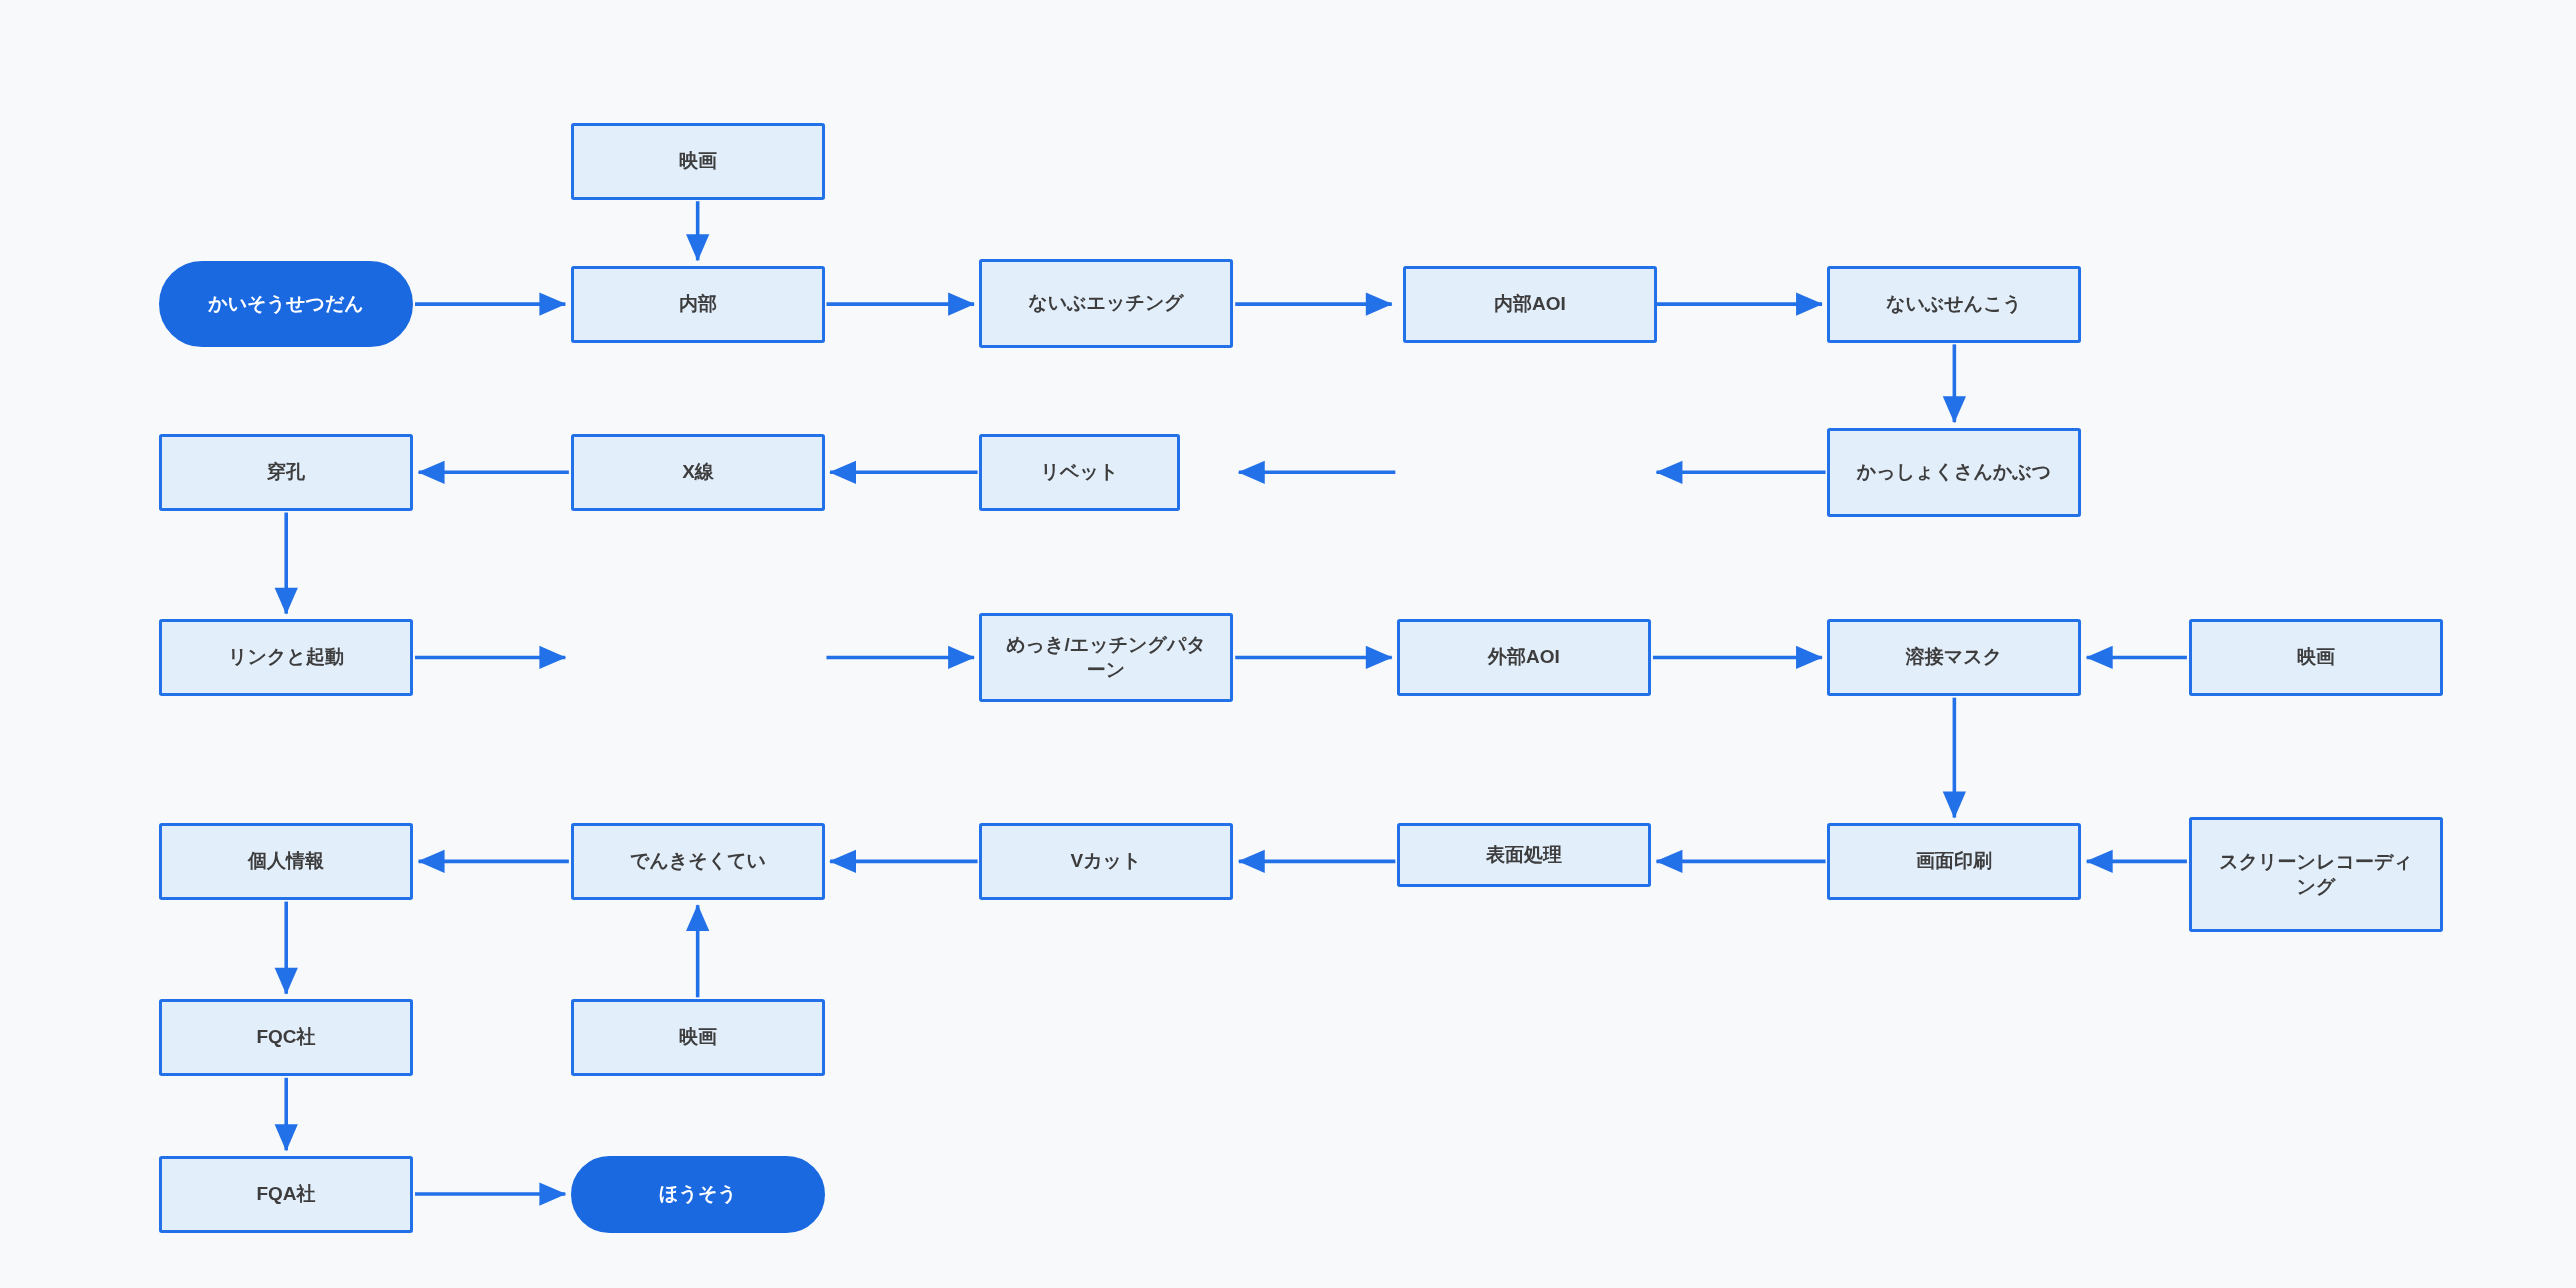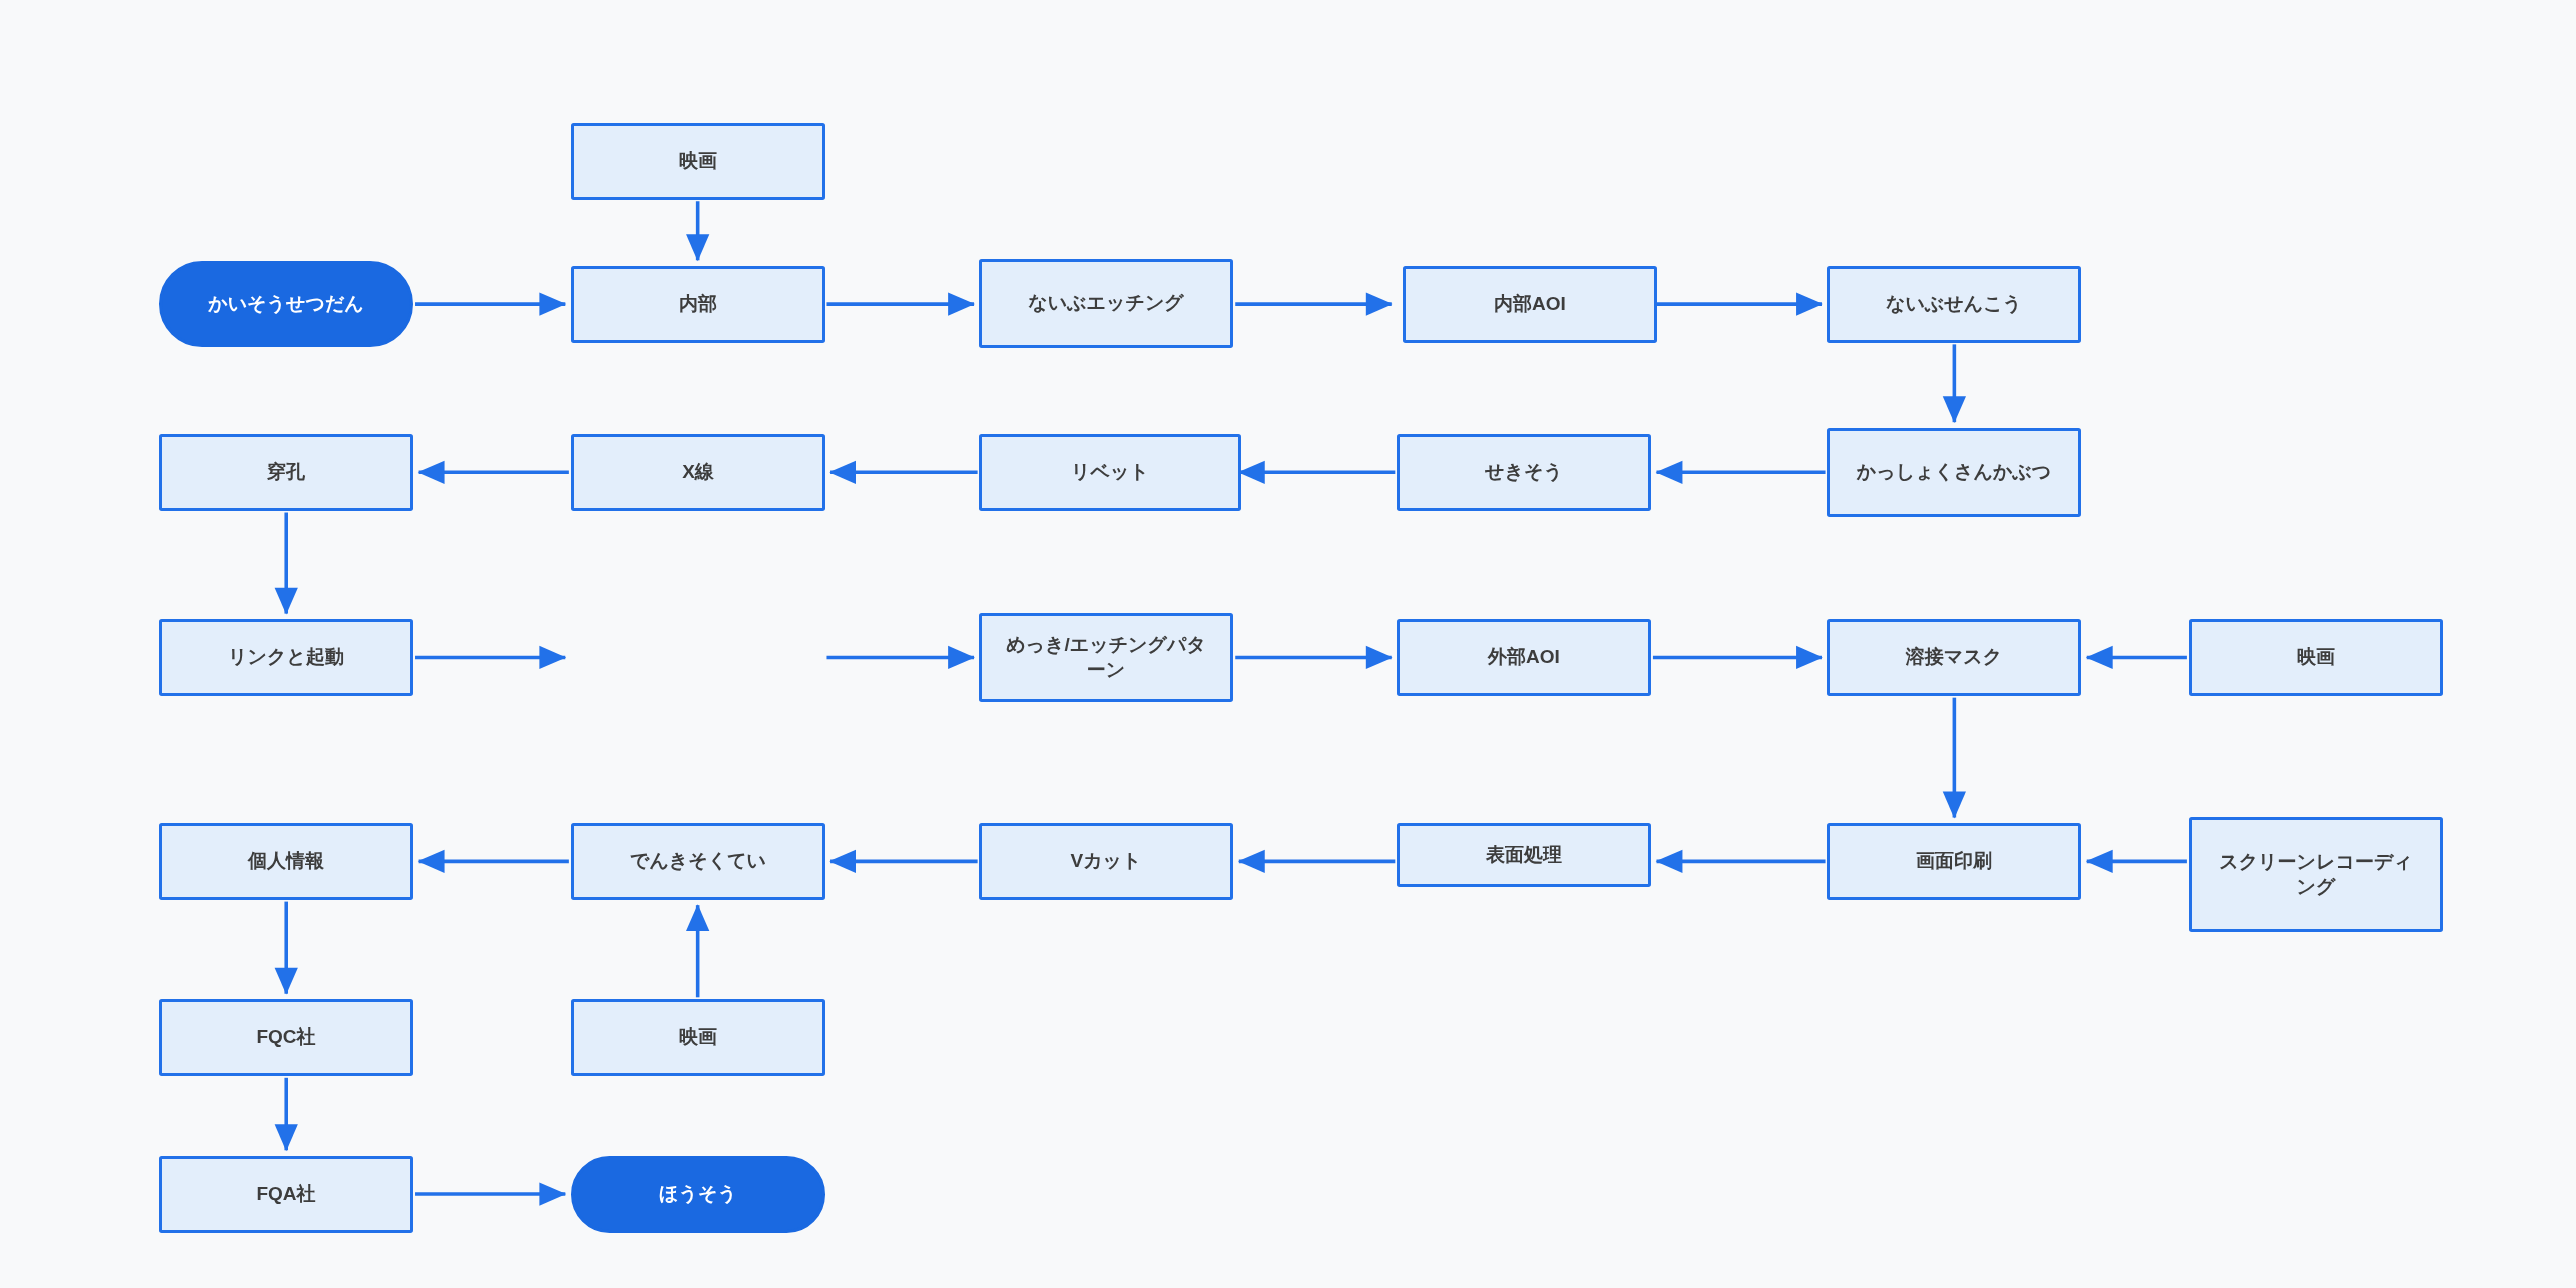--- a/index.html
+++ b/index.html
@@ -90,22 +90,21 @@
   <div class="node" style="left:571px; top:123px; width:254px; height:77px;">映画</div>
 
   <div class="node terminal" style="left:159px; top:261px; width:254px; height:86px;">かいそうせつだん</div>
   <div class="node" style="left:571px; top:266px; width:254px; height:77px;">内部</div>
   <div class="node" style="left:979px; top:259px; width:254px; height:89px;">ないぶエッチング</div>
   <div class="node" style="left:1397px; top:266px; width:254px; height:77px;margin-left:6px;">内部AOI</div>
   <div class="node" style="left:1827px; top:266px; width:254px; height:77px;">ないぶせんこう</div>
 
   <div class="node" style="left:159px; top:434px; width:254px; height:77px;">穿孔</div>
   <div class="node" style="left:571px; top:434px; width:254px; height:77px;">X線</div>
-  <div class="node" style="left:979px; top:434px; width:262px; height:77px;">リベット</div>
-  <div class="node" style="left:1397px; top:434px; width:254px; height:77px;">せきそう</div>
+  <div class="node" style="left:979px; top:434px; width:201px; height:77px;">リベット</div>
   <div class="node" style="left:1827px; top:428px; width:254px; height:89px;">かっしょくさんかぶつ</div>
 
   <div class="node" style="left:159px; top:619px; width:254px; height:77px;">リンクと起動</div>
   <div class="node" style="left:979px; top:613px; width:254px; height:89px;">めっき/エッチングパターン</div>
   <div class="node" style="left:1397px; top:619px; width:254px; height:77px;">外部AOI</div>
   <div class="node" style="left:1827px; top:619px; width:254px; height:77px;">溶接マスク</div>
   <div class="node" style="left:2189px; top:619px; width:254px; height:77px;">映画</div>
 
   <div class="node" style="left:159px; top:823px; width:254px; height:77px;">個人情報</div>
   <div class="node" style="left:571px; top:823px; width:254px; height:77px;">でんきそくてい</div>

